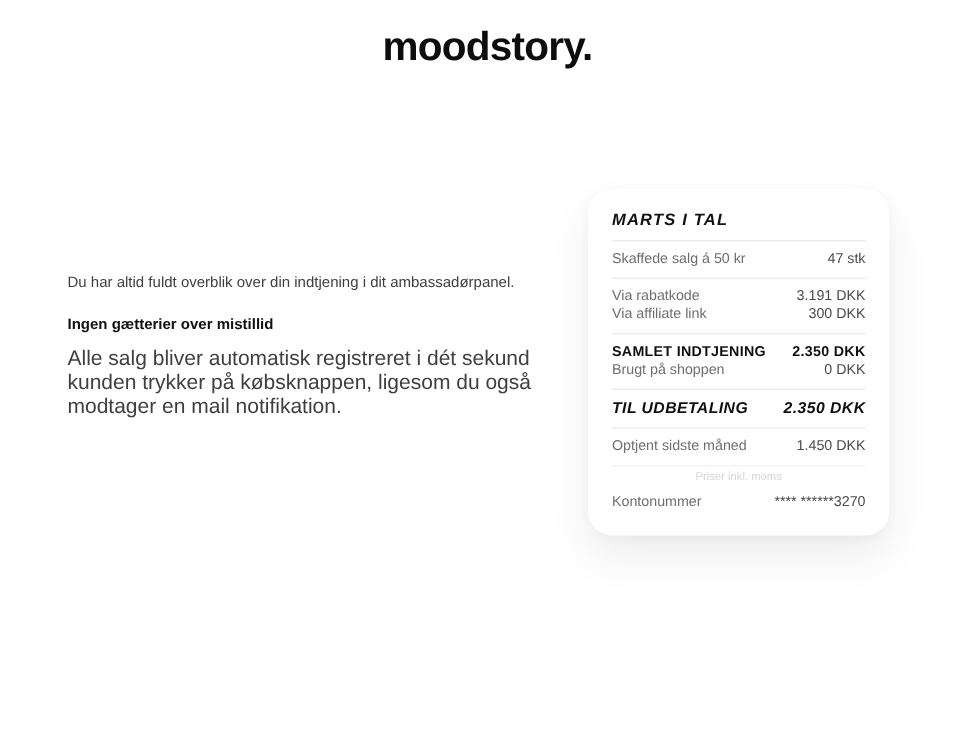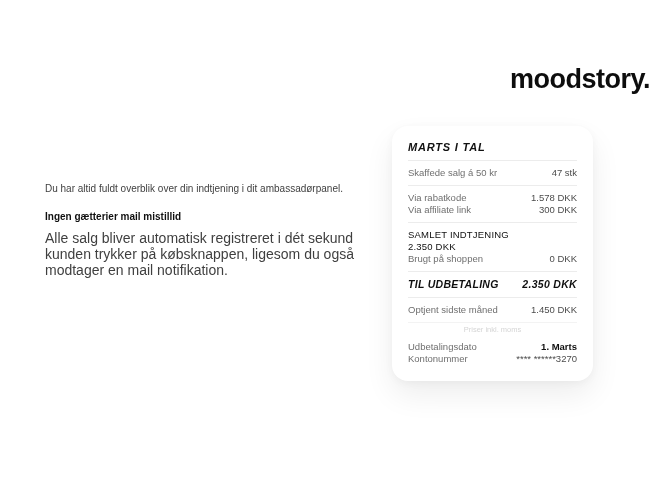--- a/index.html
+++ b/index.html
@@ -8,22 +8,21 @@
     position:relative;
     background:#ffffff;
     font-family:"Liberation Sans", sans-serif;
     color:#1e1e1e;
     overflow:hidden;
   }
 
   
   .header {
     position:absolute; top:16px; left:0; right:0;
-    text-align:right;
-    margin-top:48px;
+    text-align:center;
   }
   .logo {
     display:inline-block;
     font-size:27px;
     font-weight:800;
     letter-spacing:-0.5px;
     color:#0d0d0d;
     cursor:pointer;
   }
 
@@ -92,24 +91,23 @@
     display:flex;
     justify-content:space-between;
     align-items:baseline;
     font-size:9.5px;
     line-height:12px;
     color:#6f6f6f;
   }
   .row + .row { margin-top:0; }
   .row .value { color:#4c4c4c; text-align:center; }
   .row.bold, .row.bold .value {
-    font-weight:400;
+    font-weight:700;
     color:#0f0f0f;
     letter-spacing:0.2px;
-    flex-direction:column;
   }
   .row.caps .label { text-transform:uppercase; }
   .row.total, .row.total .value {
     font-weight:700;
     font-style:italic;
     font-size:10.5px;
     line-height:13px;
     color:#0f0f0f;
     letter-spacing:0.3px;
   }
@@ -123,37 +121,37 @@
 </style>
 </head>
 <body>
 
 <div class="header">
   <span class="logo">moodstory.</span>
 </div>
 
 <div class="hero">
   <p class="hero-intro">Du har altid fuldt overblik over din indtjening i dit ambassadørpanel.</p>
-  <p class="hero-subheading">Ingen gætterier mail mistillid</p>
+  <p class="hero-subheading">Ingen gætterier over mistillid</p>
   <p class="hero-body">Alle salg bliver automatisk registreret i dét sekund kunden trykker på købsknappen, ligesom du også modtager en mail notifikation.</p>
 </div>
 
 <div class="card">
   <div class="card-title">MARTS I TAL</div>
   <hr class="divider">
 
   <div class="row">
     <span class="label">Skaffede salg á 50 kr</span>
     <span class="value">47 stk</span>
   </div>
   <hr class="divider">
 
   <div class="row">
     <span class="label">Via rabatkode</span>
-    <span class="value">1.578 DKK</span>
+    <span class="value">3.191 DKK</span>
   </div>
   <div class="row">
     <span class="label">Via affiliate link</span>
     <span class="value">300 DKK</span>
   </div>
   <hr class="divider">
 
   <div class="row bold caps">
     <span class="label">SAMLET INDTJENING</span>
     <span class="value">2.350 DKK</span>
@@ -172,20 +170,16 @@
 
   <div class="row">
     <span class="label">Optjent sidste måned</span>
     <span class="value">1.450 DKK</span>
   </div>
   <hr class="divider light">
 
   <div class="vat-note">Priser inkl. moms</div>
 
   <div class="row">
-    <span class="label">Udbetalingsdato</span>
-    <span class="value" style="font-weight:700;color:#0f0f0f;">1. Marts</span>
-  </div>
-  <div class="row">
     <span class="label">Kontonummer</span>
     <span class="value">**** ******3270</span>
   </div>
 </div>
 
 </body></html>

